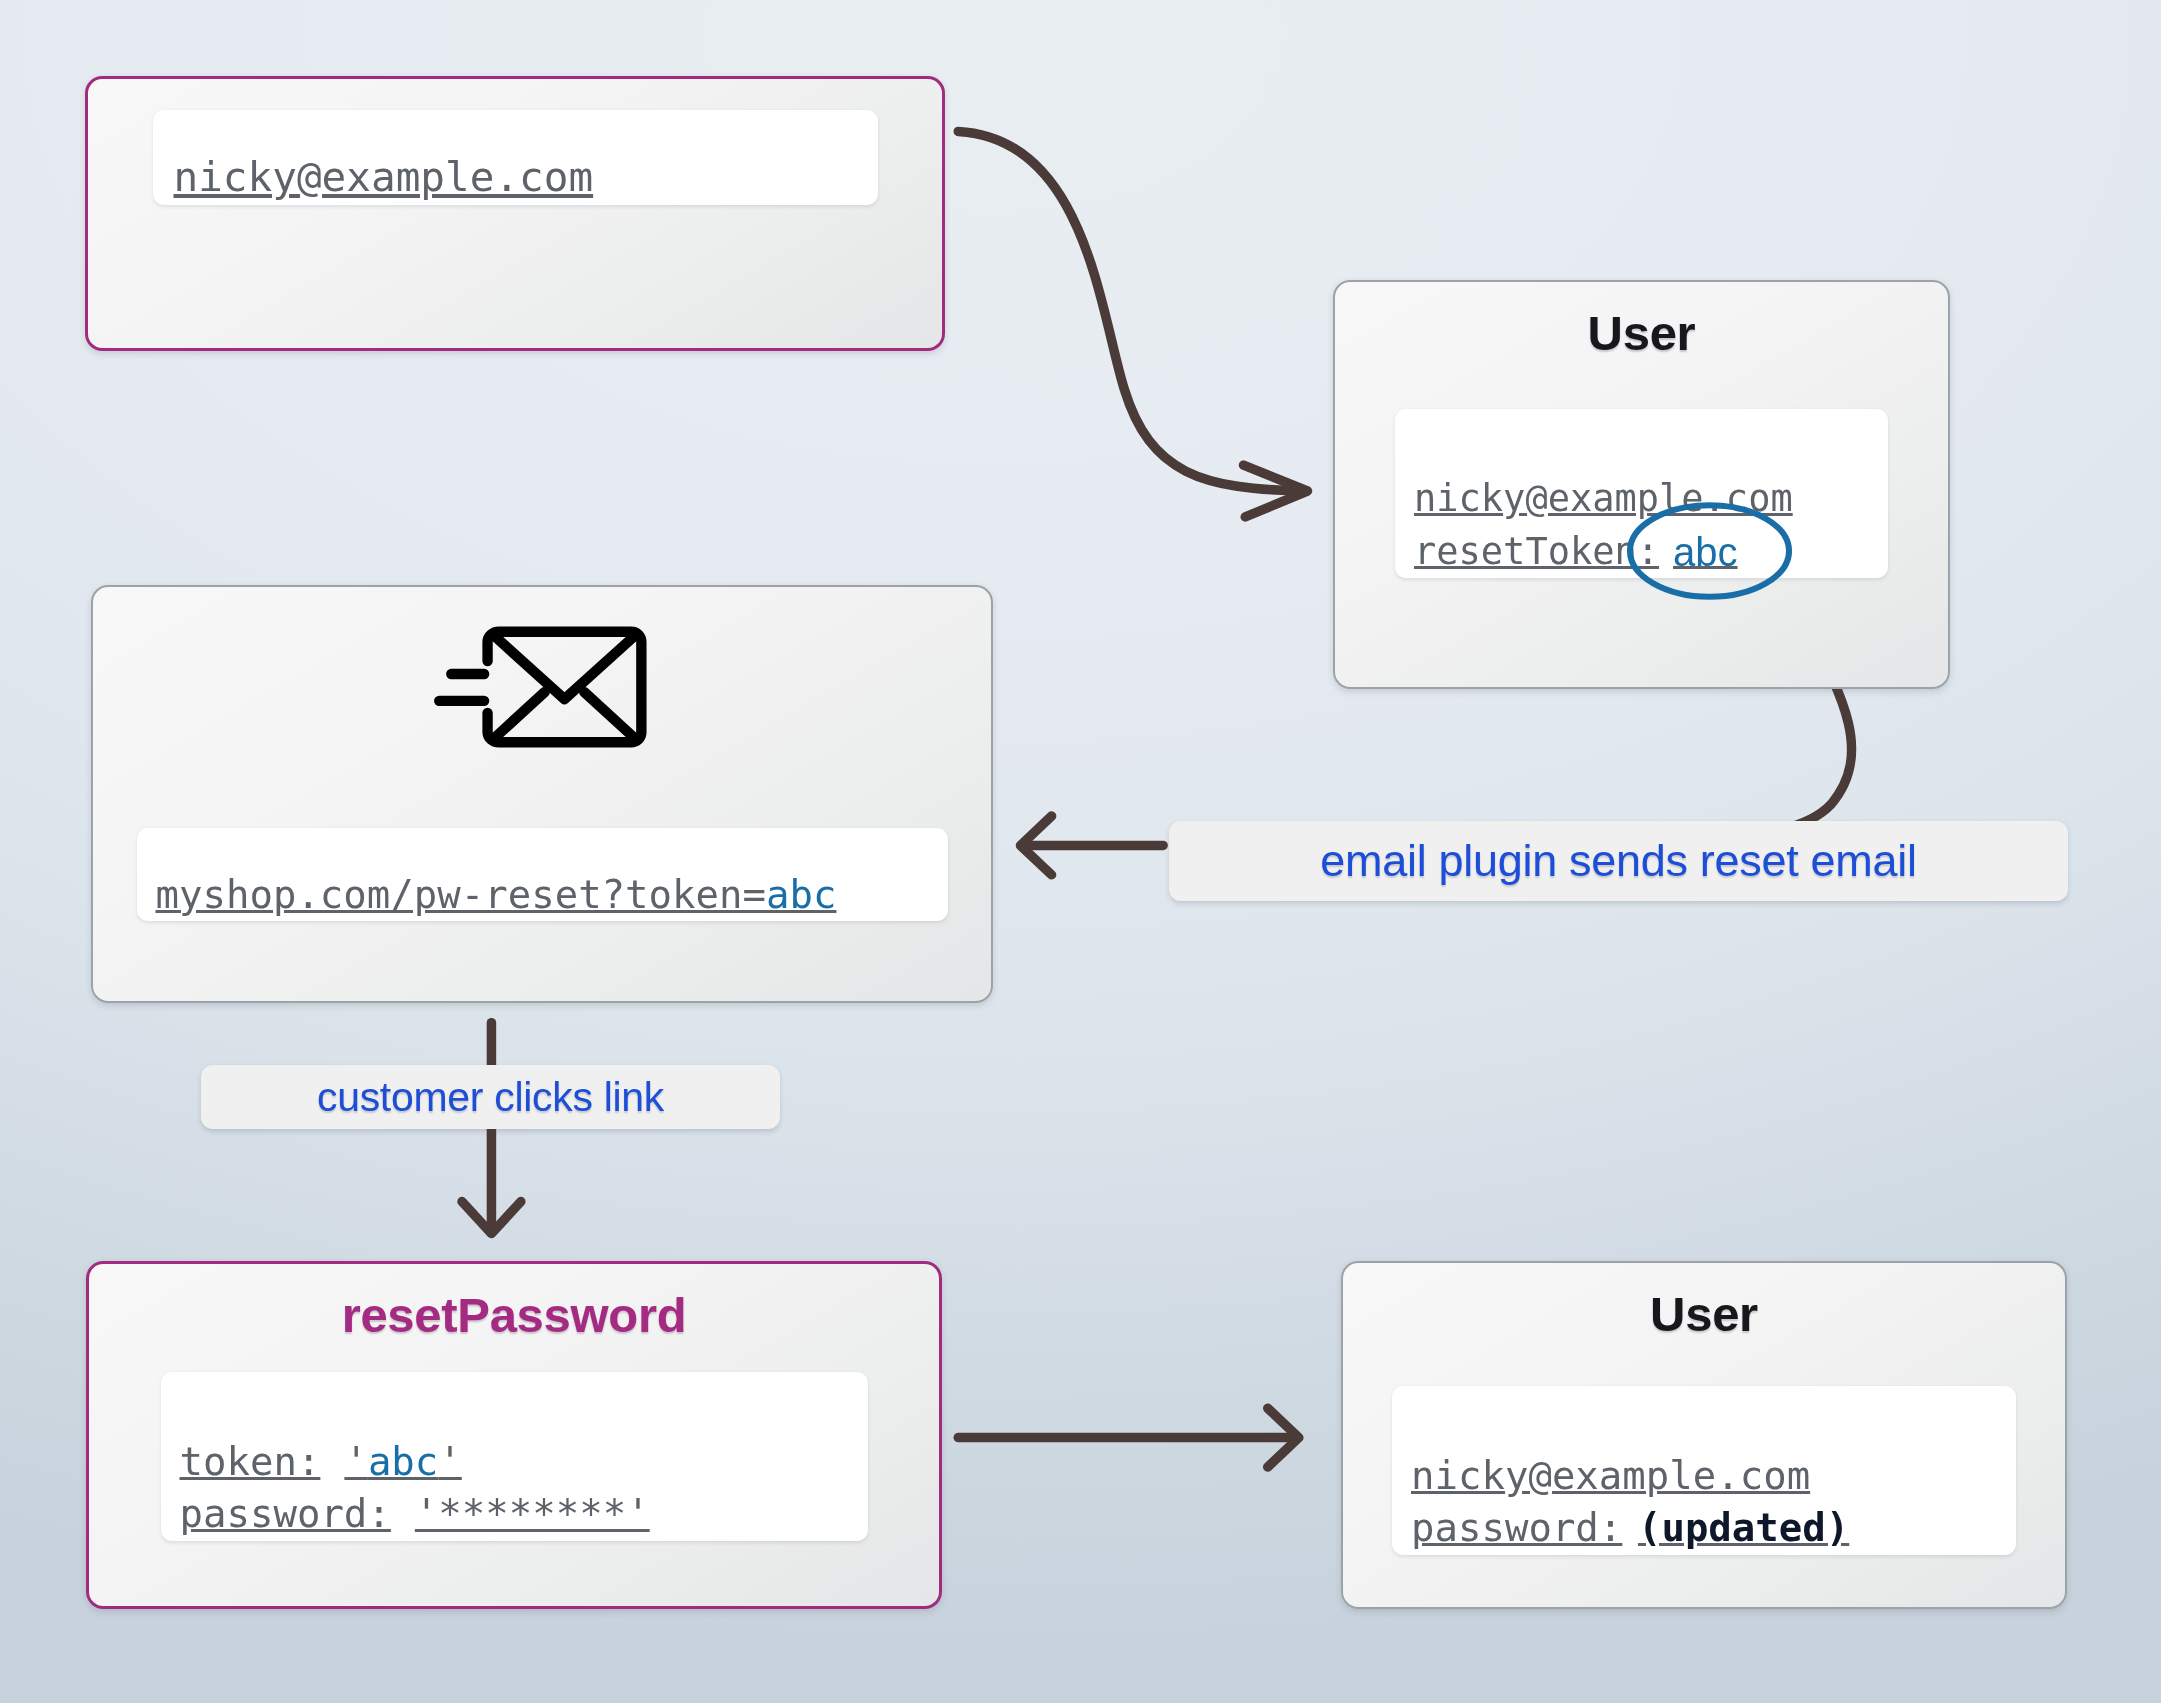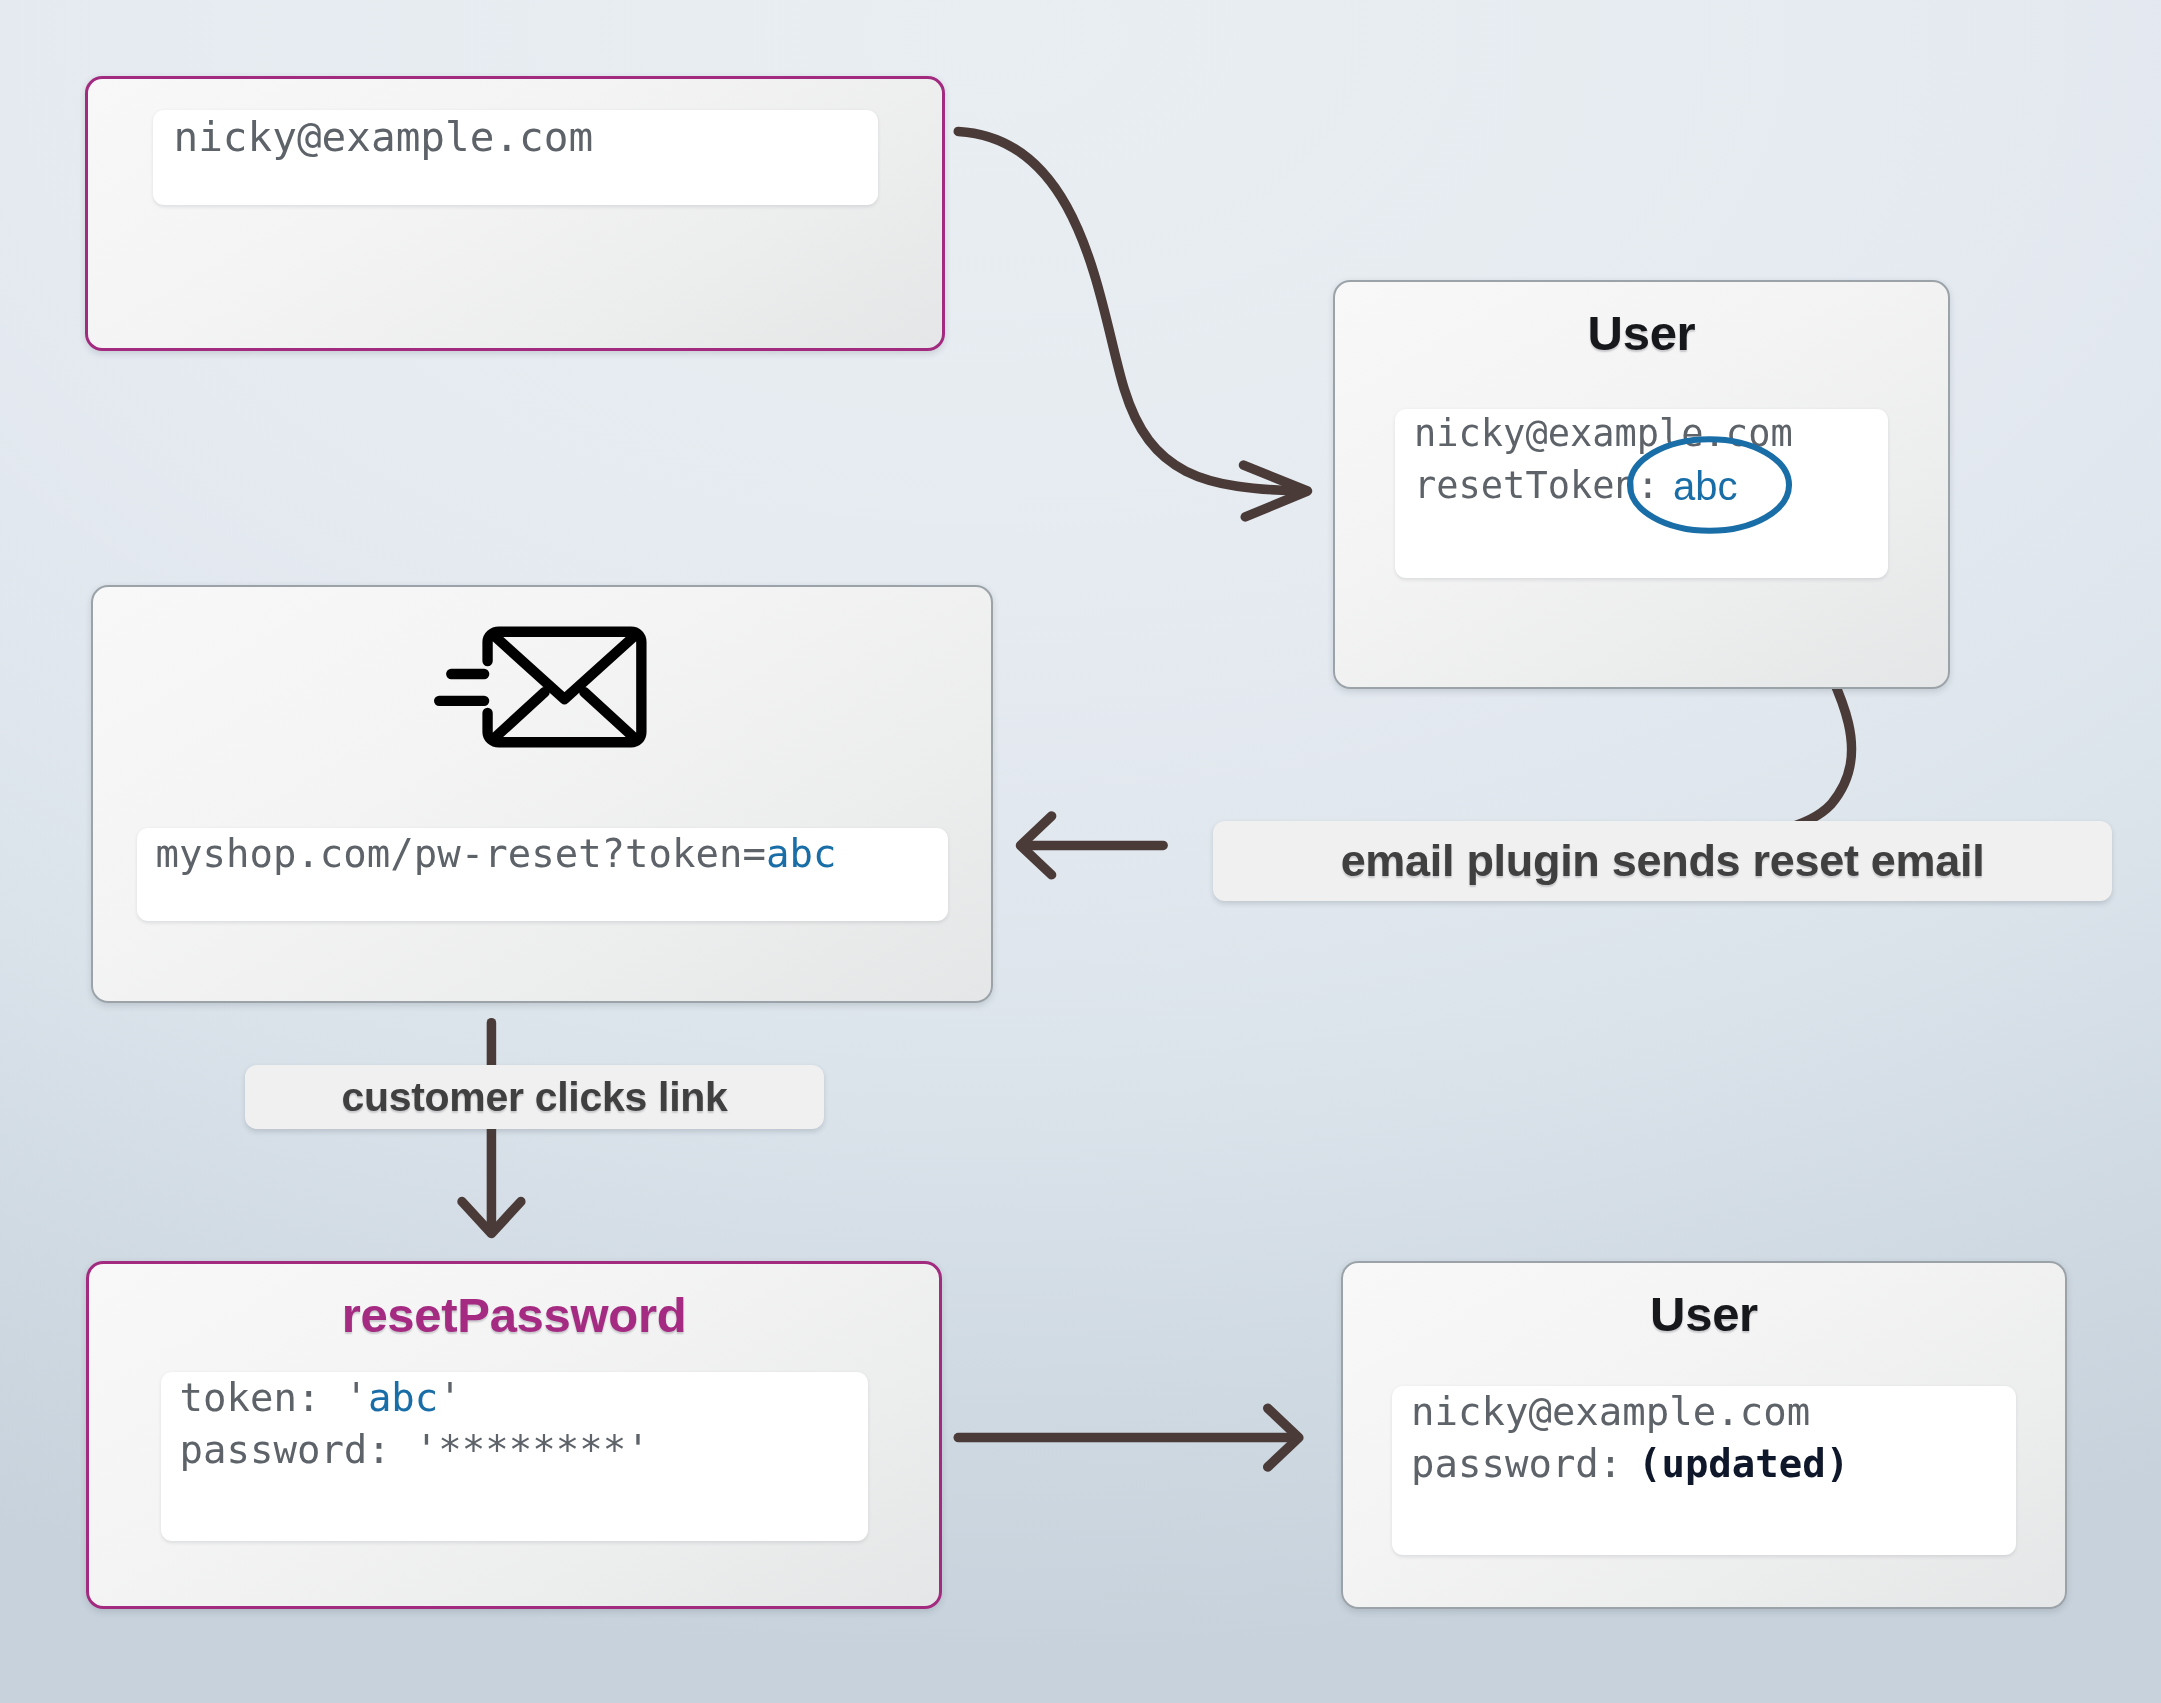--- a/index.html
+++ b/index.html
@@ -69,46 +69,46 @@
   
   .field {
     box-sizing: border-box;
     background: #ffffff;
     border-radius: 11.2px;
     box-shadow: 0 1.7px 3.5px rgba(70,80,95,0.13);
     font-family: "DejaVu Sans Mono", "Liberation Mono", monospace;
     color: #5d6369;
     display: flex;
     flex-direction: column;
-    justify-content: flex-start;
+    justify-content: flex-end;
+    text-decoration: underline;
   }
   .field .row {
     white-space: nowrap;
     line-height: 1.34;
   }
   .tok-blue { color: #1a6ea7; }
   .tok-green { color: #0f172a; font-weight: bold; margin-top: 40px; }
   .tok-gray { color: #5d6369; }
 
   
   .pill {
     position: absolute;
     box-sizing: border-box;
     background: #f0f0f0;
     border-radius: 12px;
     box-shadow: 0 2.6px 5.2px rgba(60,70,85,0.18);
-    color: #404040;
-    font-weight: bold;
+    color: #1d4ed8;
+    font-weight: normal;
     display: flex;
     align-items: center;
     justify-content: center;
     white-space: nowrap;
     letter-spacing: -0.3px;
     text-shadow: 0 1.7px 1.7px rgba(40,40,60,0.2);
-    margin-left: 44px;
   }
 
   
   #node-request {
     left: 85px;  top: 76px;  width: 860px;  height: 275px;
   }
   #node-request .node-title { font-size: 50px; margin-top: 24px; }
   #node-request .field {
     width: 725px; height: 95px; margin-top: 31px;
     font-size: 41px; padding: 0 21px;

